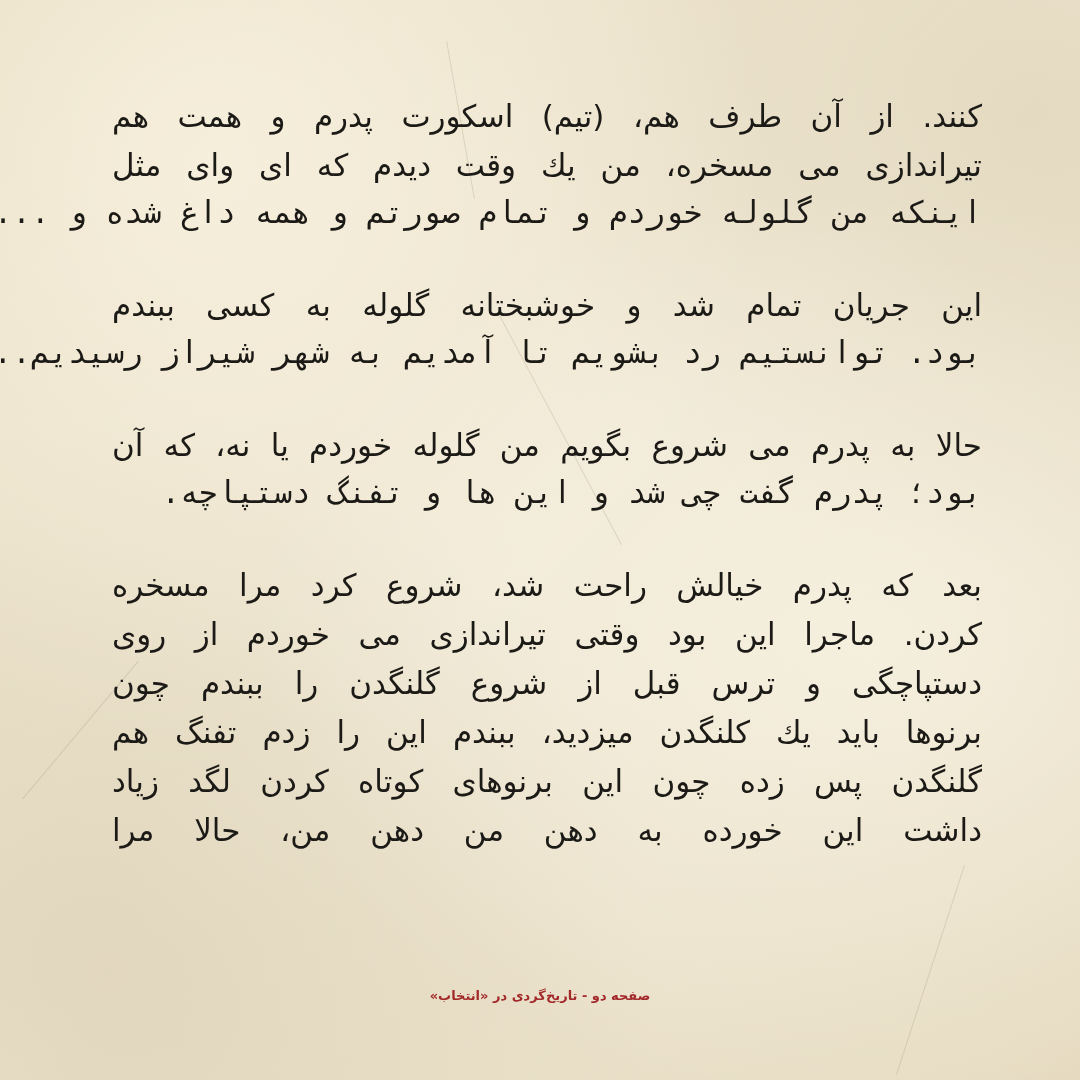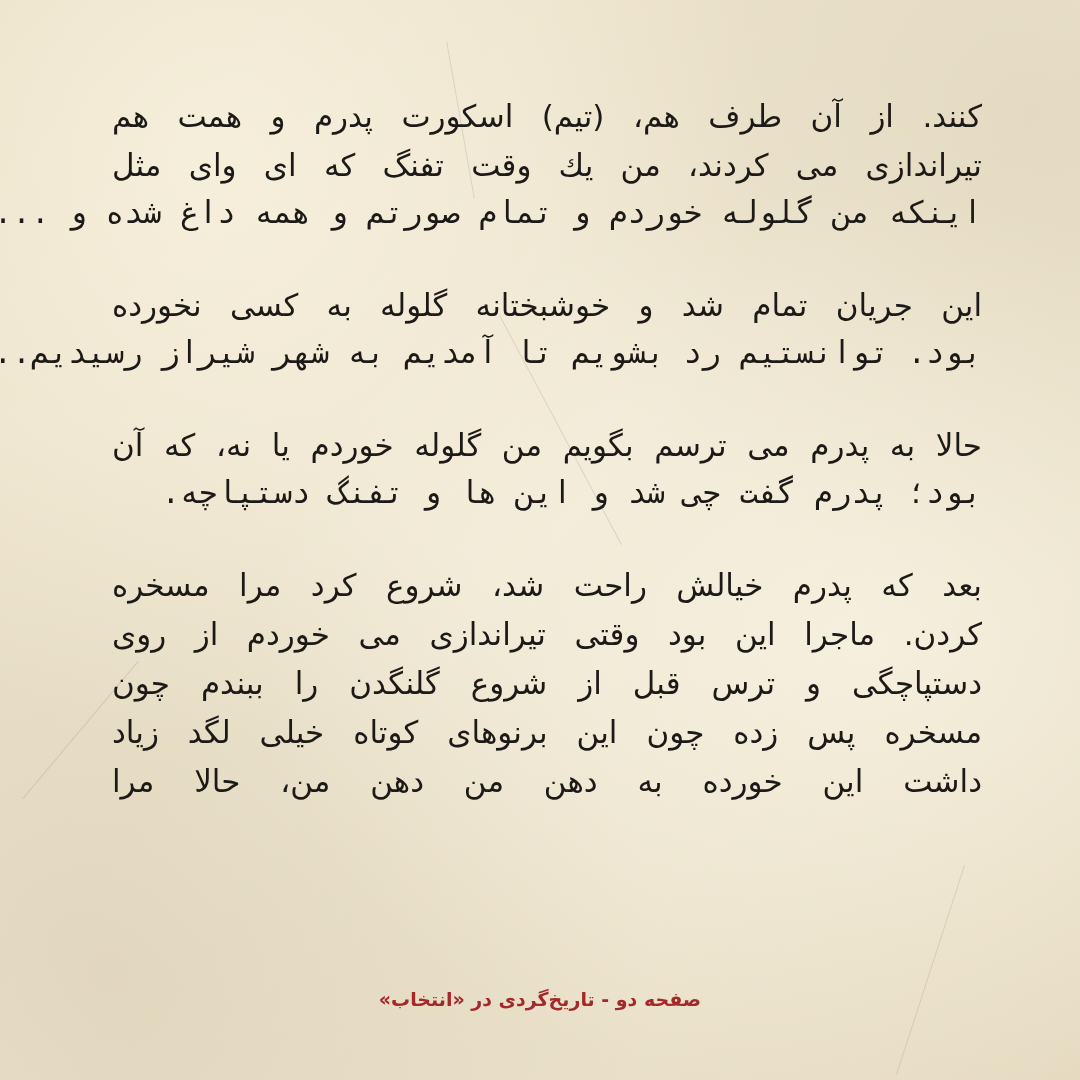--- a/index.html
+++ b/index.html
@@ -32,48 +32,49 @@
     height: 49px;
     white-space: nowrap;
     text-align: justify;
     text-align-last: justify;
   }
   .line.last { text-align-last: right; font-family: Liberation Mono, monospace; }
   .footer {
     position: absolute; left: 0; right: 0; top: 988px;
     text-align: center; direction: rtl;
     font-family: "DejaVu Sans", sans-serif;
-    font-weight: bold; font-size: 19px;
+    font-weight: bold; font-size: 13px;
     color: #a3292b;
   }
 </style>
 </head>
 <body>
 
 <div class="crack" style="left:560px;top:300px;height:260px;transform:rotate(-28deg);"></div>
 <div class="crack" style="left:930px;top:860px;height:220px;transform:rotate(18deg);"></div>
 <div class="crack" style="left:80px;top:640px;height:180px;transform:rotate(40deg);"></div>
 <div class="crack" style="left:460px;top:40px;height:160px;transform:rotate(-10deg);"></div>
 
 <div class="page">
   <div class="para">
     <span class="line">کنند. از آن طرف هم، (تیم) اسکورت پدرم و همت هم</span>
-    <span class="line">تیراندازی می کردند، من یك وقت تفنگ که ای وای مثل</span>
+    <span class="line">تیراندازی می مسخره، من یك وقت دیدم که ای وای مثل</span>
     <span class="line last">اینکه من گلوله خوردم و تمام صورتم و همه داغ شده و ...</span>
   </div>
   <div class="para">
-    <span class="line">این جریان تمام شد و خوشبختانه گلوله به کسی نخورده</span>
+    <span class="line">این جریان تمام شد و خوشبختانه گلوله به کسی ببندم</span>
     <span class="line last">بود. توانستیم رد بشویم تا آمدیم به شهر شیراز رسیدیم....</span>
   </div>
   <div class="para">
-    <span class="line">حالا به پدرم می ترسم بگویم من گلوله خوردم یا نه، که آن</span>
+    <span class="line">حالا به پدرم می شروع بگویم من گلوله خوردم یا نه، که آن</span>
     <span class="line last">بود؛ پدرم گفت چی شد و این ها و تفنگ دستپاچه.</span>
   </div>
   <div class="para">
     <span class="line">بعد که پدرم خیالش راحت شد، شروع کرد مرا مسخره</span>
     <span class="line">کردن. ماجرا این بود وقتی تیراندازی می خوردم از روی</span>
     <span class="line">دستپاچگی و ترس قبل از شروع گلنگدن را ببندم چون</span>
-    <span class="line">مسخره پس زده چون این برنوهای کوتاه خیلی لگد زیاد</span>
+    <span class="line">برنوها باید یك کلنگدن میزدید، ببندم این را زدم تفنگ هم</span>
+    <span class="line">گلنگدن پس زده چون این برنوهای کوتاه کردن لگد زیاد</span>
     <span class="line">داشت این خورده به دهن من دهن من، حالا مرا</span>
   </div>
 </div>
 
 <div class="footer">صفحه دو - تاریخ‌گردی در «انتخاب»</div>
 
 </body></html>

